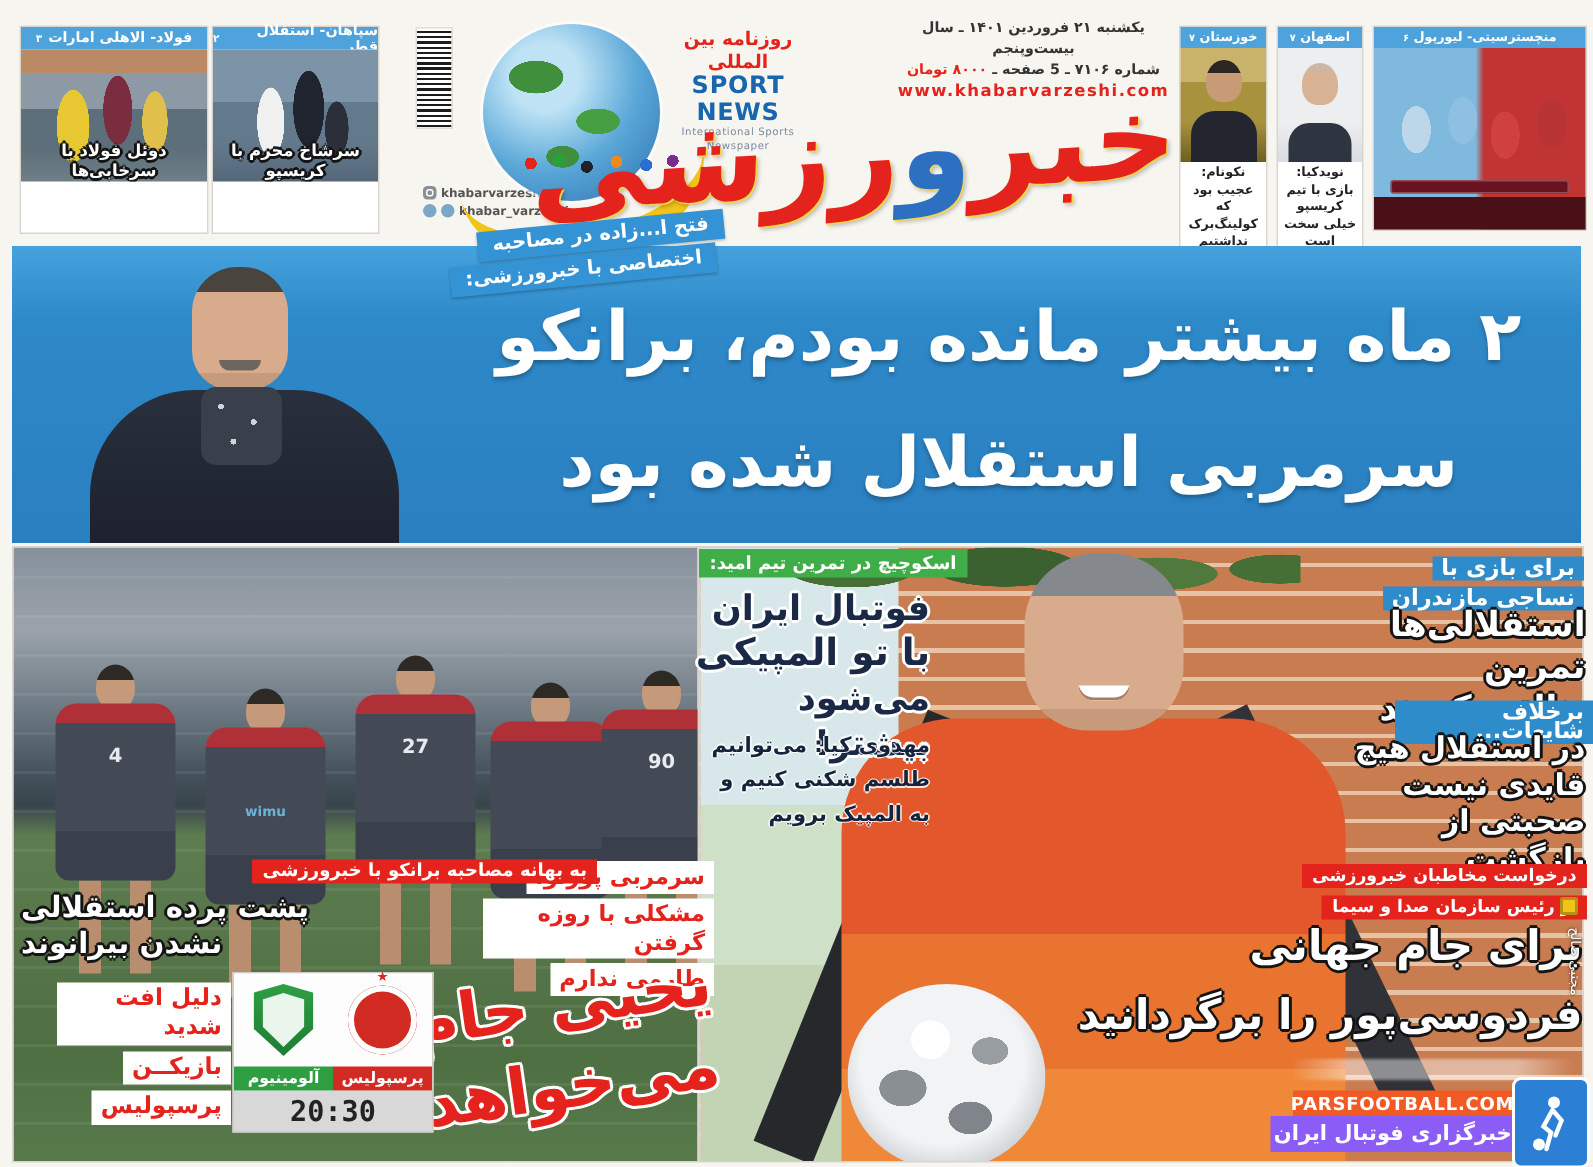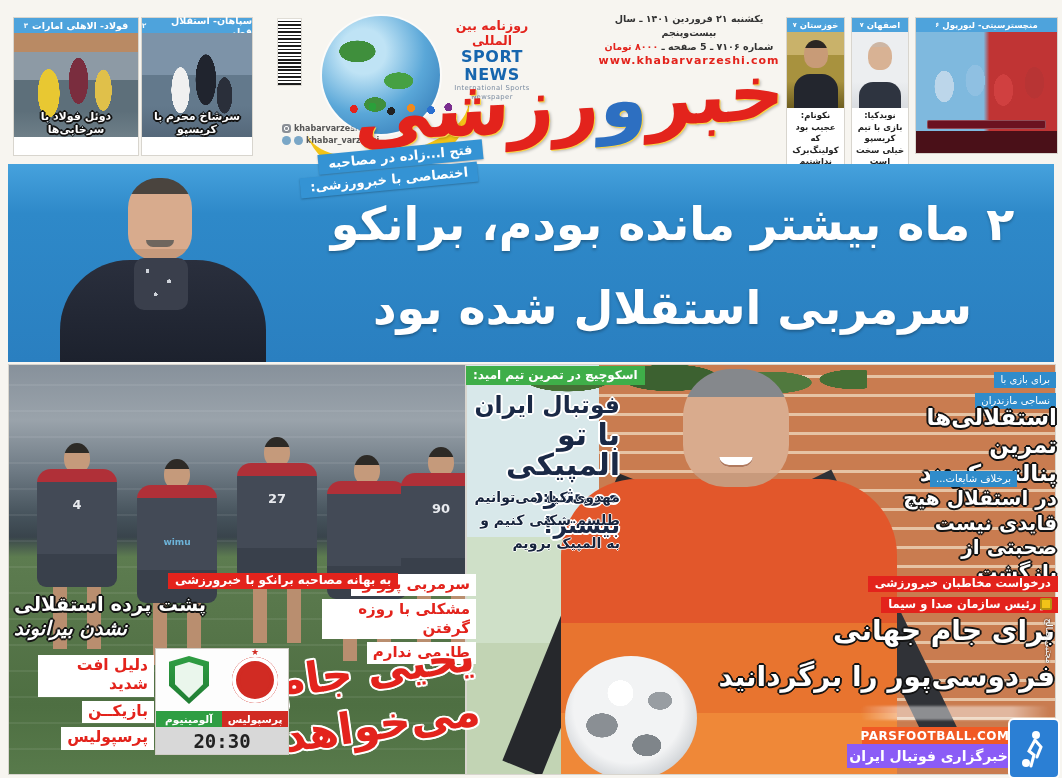--- a/index.html
+++ b/index.html
@@ -15,31 +15,31 @@
     text-shadow:-2px 0 0 #fff,2px 0 0 #fff,0 -2px 0 #fff,0 2px 0 #fff,
     -1px -1px 0 #fff,1px -1px 0 #fff,-1px 1px 0 #fff,1px 1px 0 #fff;}
   .o-red{color:#e3231c;font-weight:bold;
     text-shadow:-2px 0 0 #fff,2px 0 0 #fff,0 -2px 0 #fff,0 2px 0 #fff,
     -1.5px -1.5px 0 #fff,1.5px -1.5px 0 #fff,-1.5px 1.5px 0 #fff,1.5px 1.5px 0 #fff;}
   .soft-dark{color:#16233c;font-weight:bold;
     text-shadow:-1px 0 0 rgba(255,255,255,.85),1px 0 0 rgba(255,255,255,.85),
     0 -1px 0 rgba(255,255,255,.85),0 1px 0 rgba(255,255,255,.85);}
 
   
-  .k-blue{background:#2f8ccb;color:#fff;font-weight:normal;font-size:10px;padding:1px 6px 2px;display:inline-block;line-height:13px;}
+  .k-blue{background:#2f8ccb;color:#fff;font-weight:bold;font-size:15px;padding:1px 6px 2px;display:inline-block;line-height:13px;}
   .k-red{background:#e3231c;color:#fff;font-weight:bold;font-size:11.5px;padding:1px 7px 2px;display:inline-block;line-height:13px;}
   .k-green{background:#3fae49;color:#fff;font-weight:bold;font-size:12px;padding:2px 7px 3px;display:inline-block;line-height:14px;}
   .redstrip{background:#fff;color:#e3231c;font-weight:bold;display:inline-block;padding:1px 6px 2px;line-height:1.25;}
 
   
   .mbox{position:absolute;top:17px;height:137px;background:#fff;border:1px solid #d8d5ce;}
   .mbox .tab{height:15px;background:#4ea3dc;color:#fff;font-size:9.5px;font-weight:bold;
              display:flex;align-items:center;justify-content:center;gap:4px;}
   .mbox .tab .pg{font-size:7px;opacity:.95;}
-  .mbox .ph{position:relative;height:104px;overflow:hidden;}
+  .mbox .ph{position:relative;height:88px;overflow:hidden;}
   .mbox .cap{position:absolute;bottom:1px;left:0;right:0;text-align:center;font-size:11px;}
   .ph-foolad{background:
      radial-gradient(ellipse 18px 40px at 28% 58%,#e8c832 0 60%,transparent 61%),
      radial-gradient(ellipse 16px 38px at 52% 46%,#7a2d3e 0 60%,transparent 61%),
      radial-gradient(ellipse 14px 34px at 72% 55%,#e0c04a 0 60%,transparent 61%),
      linear-gradient(180deg,#b98a64 0 18%,#8d9aa5 18% 45%,#5d6f7a 45% 75%,#6e7f88 100%);}
   .ph-sepahan{background:
      radial-gradient(ellipse 15px 38px at 35% 55%,#f0f0f0 0 60%,transparent 61%),
      radial-gradient(ellipse 17px 42px at 58% 45%,#20242e 0 60%,transparent 61%),
      radial-gradient(ellipse 13px 30px at 75% 60%,#2a2f3a 0 60%,transparent 61%),
@@ -348,21 +348,21 @@
     <div class="a-strap2"></div>
     <div class="a-torso"></div>
     <div class="a-head"></div>
     <div class="a-smile"></div>
     <div class="ball"></div>
   </div>
 
   <div class="abs k-green" style="left:466px;top:366px;">اسکوچیچ در تمرین تیم امید:</div>
   <div class="abs" style="left:458px;top:390px;width:162px;text-align:right;">
     <div class="o-navy" style="font-size:23.5px;line-height:30px;">فوتبال ایران</div>
-    <div class="o-navy" style="font-size:30px;line-height:30px;">با تو المپیکی</div>
+    <div class="o-navy" style="font-size:25px;line-height:30px;">با تو المپیکی</div>
     <div class="o-navy" style="font-size:23.5px;line-height:30px;">می‌شود بیشتر!</div>
   </div>
   <div class="abs" style="left:458px;top:486px;width:162px;text-align:right;">
     <div class="soft-dark" style="font-size:14px;line-height:23px;">مهدوی کیا: می‌توانیم</div>
     <div class="soft-dark" style="font-size:14px;line-height:23px;">طلسم شکنی کنیم و</div>
     <div class="soft-dark" style="font-size:14px;line-height:23px;">به المپیک برویم</div>
   </div>
 
   <div class="abs" style="left:322px;top:574px;width:154px;text-align:right;">
     <div><span class="redstrip" style="font-size:15px;">سرمربی پورتو:</span></div>
@@ -371,21 +371,21 @@
   </div>
 
   <div class="abs" style="left:272px;top:642px;width:212px;text-align:center;transform:rotate(-8deg);">
     <div class="o-red" style="font-size:43px;line-height:55px;">یحیی جام</div>
     <div class="o-red" style="font-size:43px;line-height:55px;">می‌خواهد</div>
   </div>
 
   <div class="abs k-red" style="left:168px;top:573px;font-size:12px;">به بهانه مصاحبه برانکو با خبرورزشی</div>
   <div class="abs" style="left:14px;top:593px;width:235px;text-align:left;">
     <div class="o-white" style="font-size:19.5px;line-height:24px;">پشت پرده استقلالی</div>
-    <div class="o-white" style="font-size:19.5px;line-height:24px;font-style:italic;">نشدن بیرانوند</div>
+    <div class="o-white" style="font-size:19.5px;line-height:24px;">نشدن بیرانوند</div>
   </div>
 
   <div class="abs" style="left:38px;top:651px;width:116px;text-align:right;">
     <div style="margin-top:4px;"><span class="redstrip" style="font-size:15.5px;">دلیل افت شدید</span></div>
     <div style="margin-top:4px;"><span class="redstrip" style="font-size:15.5px;">بازیکــن</span></div>
     <div style="margin-top:4px;"><span class="redstrip" style="font-size:15.5px;">پرسپولیس</span></div>
   </div>
 
   <div class="abs matchbox">
     <div class="panels">

